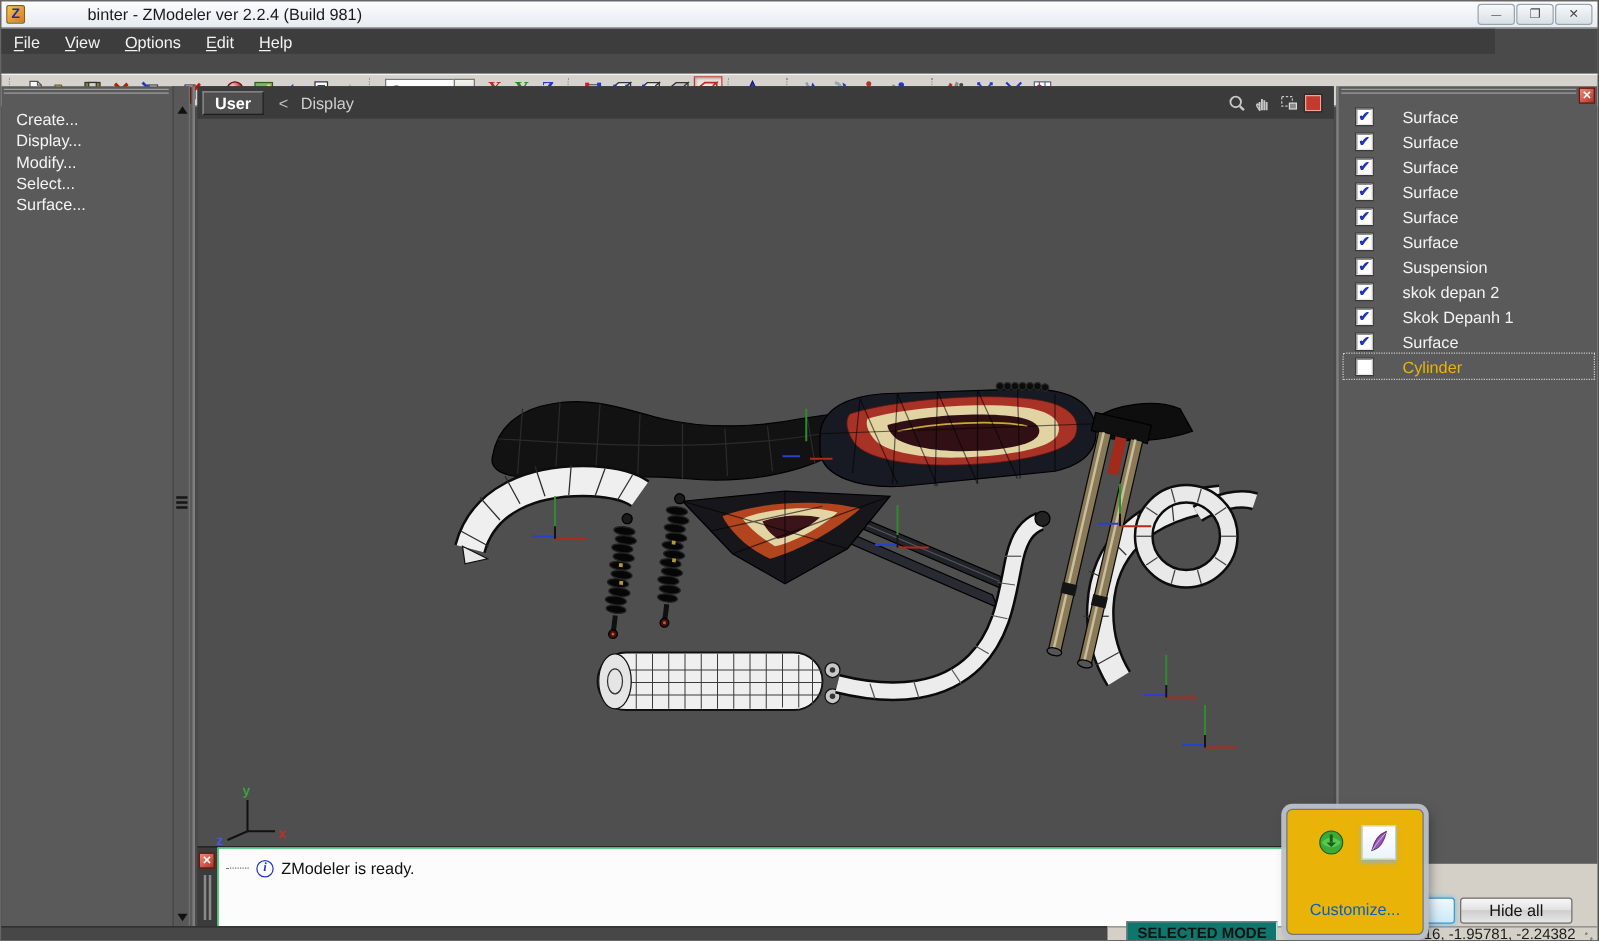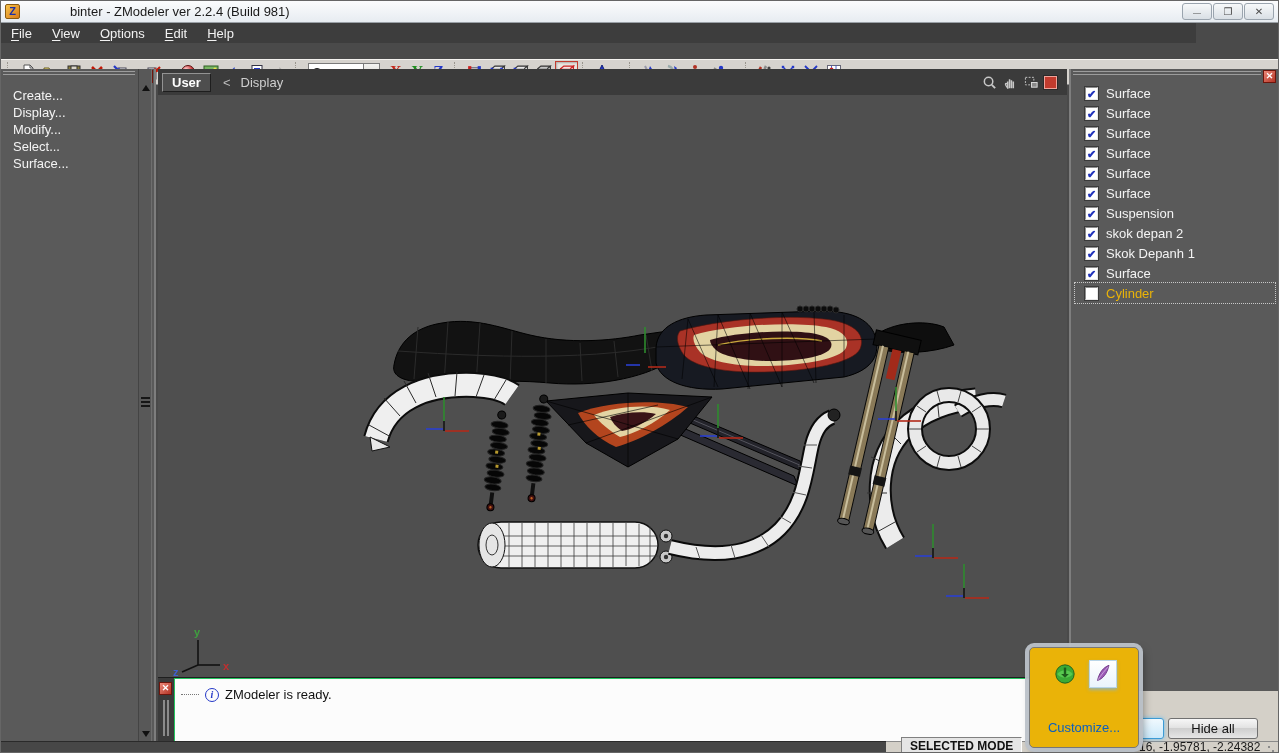--- a/index.html
+++ b/index.html
@@ -97,39 +97,39 @@
   .info-icon{width:14px;height:14px;border:1.6px solid #2438C8;border-radius:50%;
     color:#2438C8;font-family:"Liberation Serif",serif;font-style:italic;font-weight:bold;
     font-size:10px;line-height:11px;text-align:center;}
   .info-icon::before{content:"i";}
   .msg-text{font-size:13px;color:#111;}
 
   
   .right-panel{position:absolute;left:1068px;top:68px;width:211px;height:622px;background:#5A5A5A;
     border-left:2px solid #7E7E7E;border-right:2px solid #CFCFCF;}
   .rp-list{position:absolute;left:4px;top:14px;width:200px;}
-  .rp-row{display:flex;align-items:center;gap:8px;height:20px;padding-left:10px;}
+  .rp-row{display:flex;align-items:center;gap:24px;height:20px;padding-left:10px;}
   .rp-row.selected{outline:1px dotted #C8C8C8;}
   .cb{width:13px;height:13px;background:#FFF;border:1px solid;border-color:#8E8E8E #E8E8E8 #E8E8E8 #8E8E8E;
     box-shadow:0 0 0 1px #3A3A3A;font-size:11px;line-height:12px;text-align:center;color:#2233BB;font-weight:bold;}
   .cb.checked::before{content:"✔";}
   .rp-label{color:#F4F4F4;font-size:13px;}
   .rp-row.selected .rp-label{color:#eab308;}
 
   
   .br-region{position:absolute;left:1068px;top:690px;width:211px;height:50px;background:#D4D0C8;
     border-left:2px solid #7E7E7E;}
   .btn-classic{position:absolute;height:21px;background:linear-gradient(#F7F7F7,#E3E3E3 45%,#CFCFCF 50%,#E6E6E6);
     border:1px solid #707070;border-radius:3px;font-size:13px;color:#111;text-align:center;line-height:19px;}
   .btn-glow{border:1px solid #3C9BD5;box-shadow:0 0 4px #6FC0EF;background:linear-gradient(#F0F9FE,#CBE9FA);}
 
   
   .bottombar-dark{position:absolute;left:0;top:740px;width:885px;height:13px;background:#474747;border-top:1px solid #2A2A2A;}
   .bottombar-light{position:absolute;left:885px;top:740px;width:394px;height:13px;background:#D4D0C8;border-top:1px solid #8A8A8A;}
-  .selmode{position:absolute;left:900px;top:736px;height:16px;padding:1px 8px;background:#e5e5e5;
+  .selmode{position:absolute;left:900px;top:736px;height:16px;padding:1px 8px;background:#0f766e;
     border:1px solid;border-color:#808080 #FFF #FFF #808080;font-size:12px;font-weight:bold;color:#111;z-index:3;}
   .coords{position:absolute;left:1138px;top:739px;font-size:12px;color:#1A1A1A;z-index:2;}
   .grip-dots{position:absolute;right:2px;top:744px;width:9px;height:8px;
     background:radial-gradient(circle at 2px 2px,#8A8A8A 1px,transparent 1.2px),
                radial-gradient(circle at 6px 6px,#8A8A8A 1px,transparent 1.2px);}
 
   
   .tray-popup{position:absolute;left:1028px;top:646px;width:110px;height:101px;background:#eab308;
     border:1px solid #777;border-radius:5px;z-index:50;
     box-shadow:0 0 0 4px rgba(188,194,201,.95),3px 4px 10px rgba(0,0,0,.5);}

